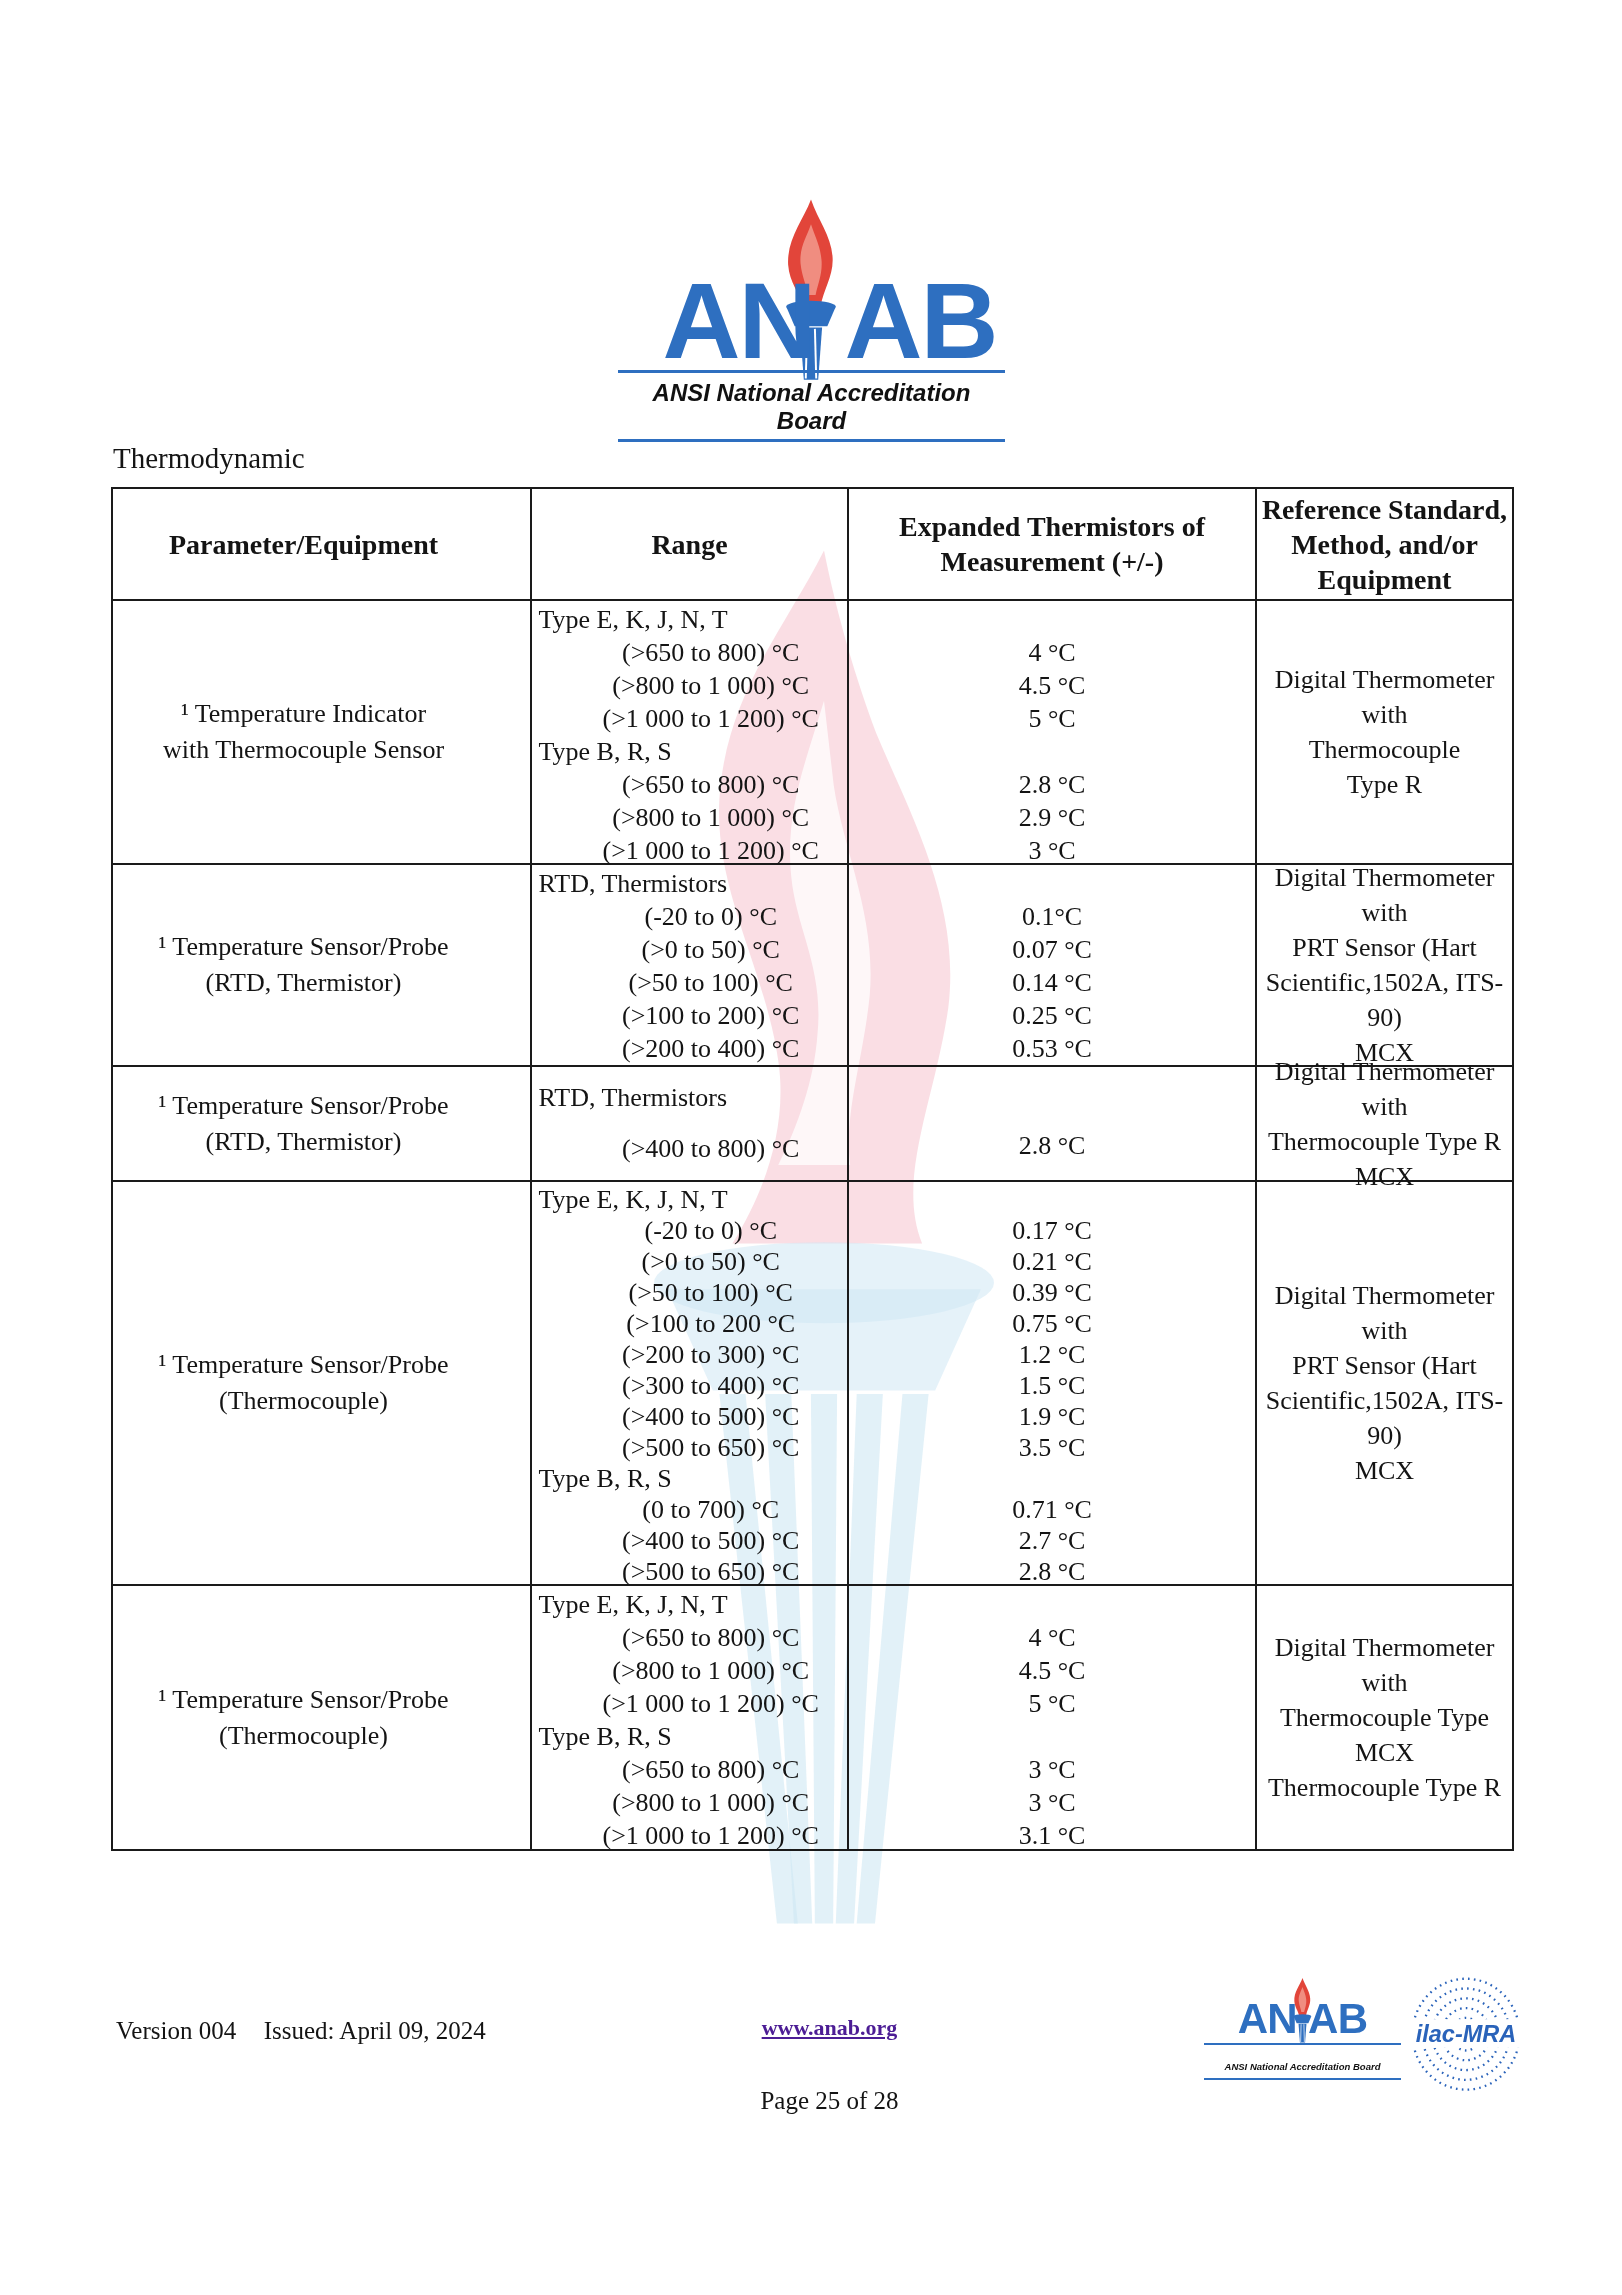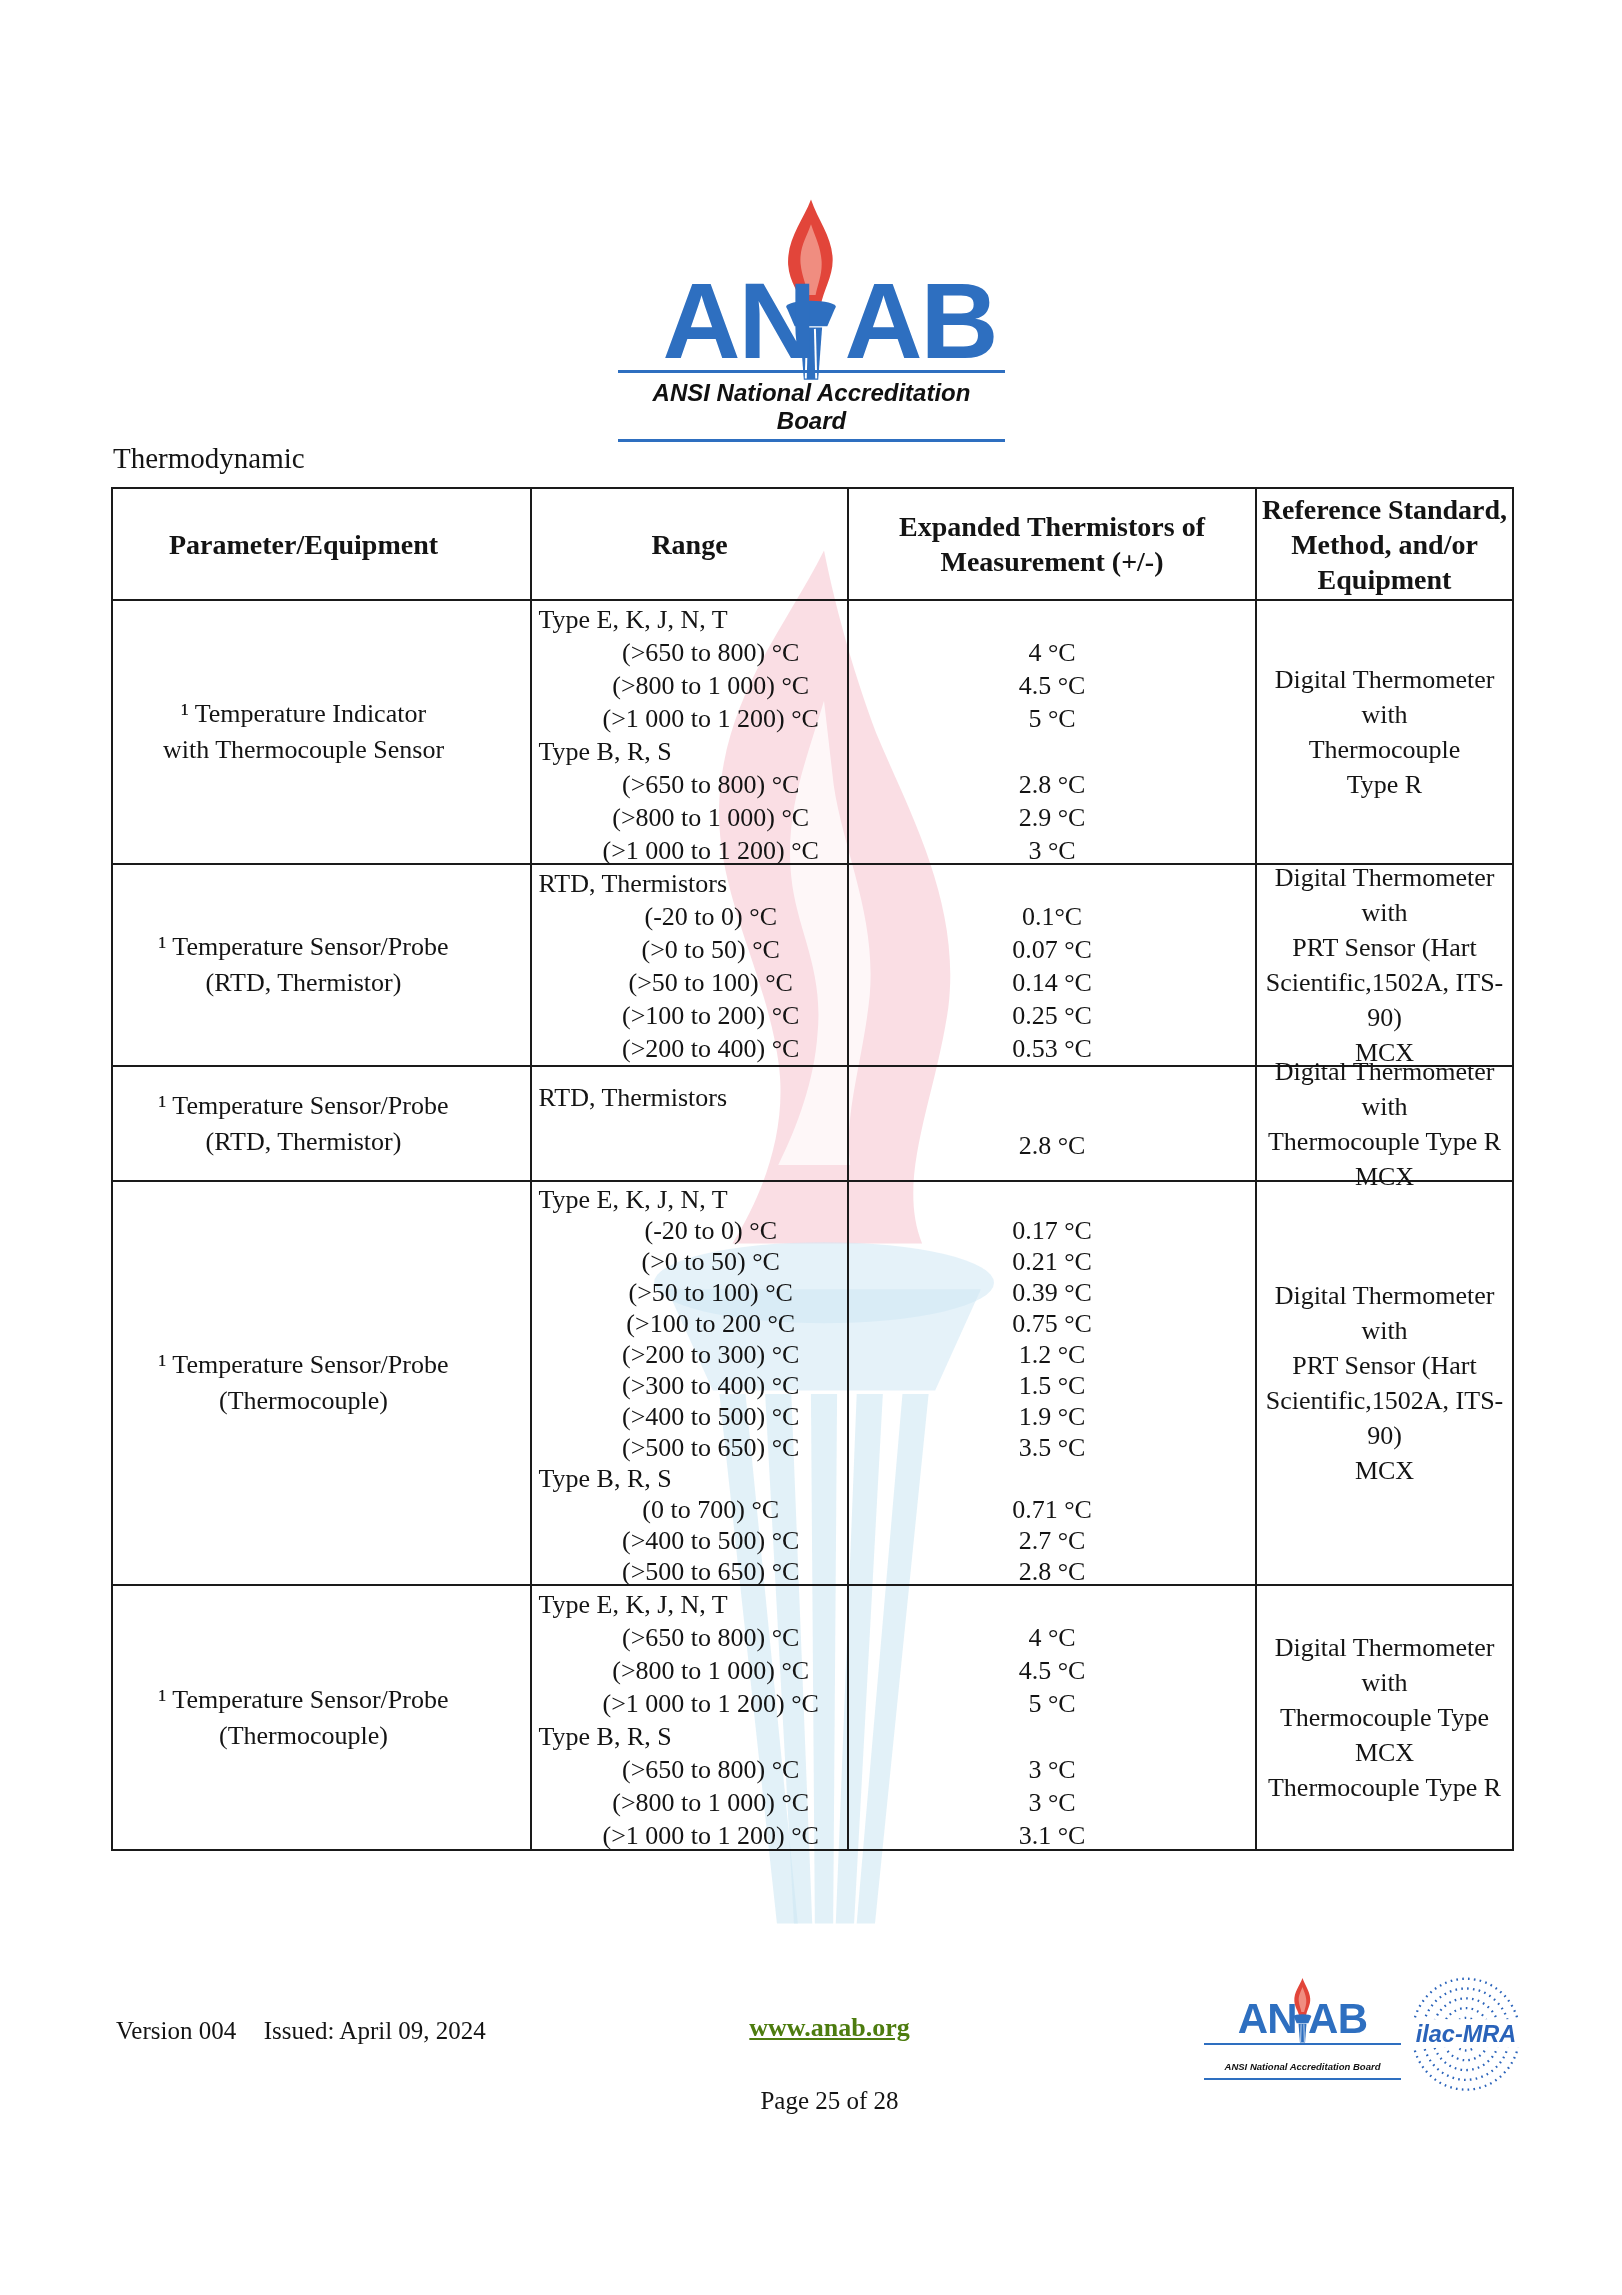--- a/index.html
+++ b/index.html
@@ -43,21 +43,21 @@
   .r2 .range{padding-top:5.2px;}
   .unc{padding-top:2px;}
   .rline,.uline{height:var(--lh);line-height:var(--lh);}
   .rline.type{text-align:left;}
   .rline.val{text-align:center;padding-left:36px;}
   .uline{text-align:center;}
   
   .footer{position:absolute;left:0;right:0;top:1963px;height:216px;z-index:1;font-size:25px;}
   .footer-left{position:absolute;left:116px;top:54px;display:flex;gap:27.5px;}
   .footer-link{position:absolute;left:0;right:0;top:50px;text-align:center;}
-  .footer-link a{font-weight:bold;font-size:26px;color:#4d7c0f;text-decoration:underline;cursor:pointer;}
+  .footer-link a{font-weight:bold;font-size:22px;color:#4c1d95;text-decoration:underline;cursor:pointer;}
   .footer-page{position:absolute;left:0;right:0;top:124px;text-align:center;}
   .footer-logo{position:absolute;left:1201px;top:13px;width:203px;height:111px;}
   .footer-logo .f-torch{position:absolute;left:84px;top:0;width:35px;height:68px;}
   .footer-logo .f-brand{position:absolute;left:0;right:0;top:22px;display:flex;justify-content:center;gap:11px;
     font-family:"Liberation Sans",sans-serif;font-weight:bold;font-size:42px;line-height:42px;color:#2e6fc0;letter-spacing:-0.7px;}
   .footer-logo .f-tagline{position:absolute;left:2.6px;right:2.6px;top:67px;border-top:2px solid #2e6fc0;
     border-bottom:2px solid #2e6fc0;padding:2.6px 0 2px 0;text-align:center;}
   .footer-logo .f-tagline span{font-family:"Liberation Sans",sans-serif;font-style:italic;font-weight:bold;
     font-size:9.5px;color:#111;}
   .ilac{position:absolute;left:1404px;top:14.4px;width:124px;height:115px;}
@@ -177,20 +177,21 @@
           <div class="fline">MCX</div>
         </div>
       </div>
       <div class="trow r2">
         <div class="cell c1 param">
           <div class="pline">¹ Temperature Sensor/Probe</div>
           <div class="pline">(RTD, Thermistor)</div>
         </div>
         <div class="cell c2 range">
           <div class="rline type">RTD, Thermistors</div>
+          <div class="rline val">(&gt;400 to 800) °C</div>
         </div>
         <div class="cell c3 unc">
           <div class="uline"></div>
           <div class="uline">2.8 °C</div>
         </div>
         <div class="cell c4 ref">
           <div class="fline">Digital Thermometer with</div>
           <div class="fline">Thermocouple Type R</div>
           <div class="fline">MCX</div>
         </div>

